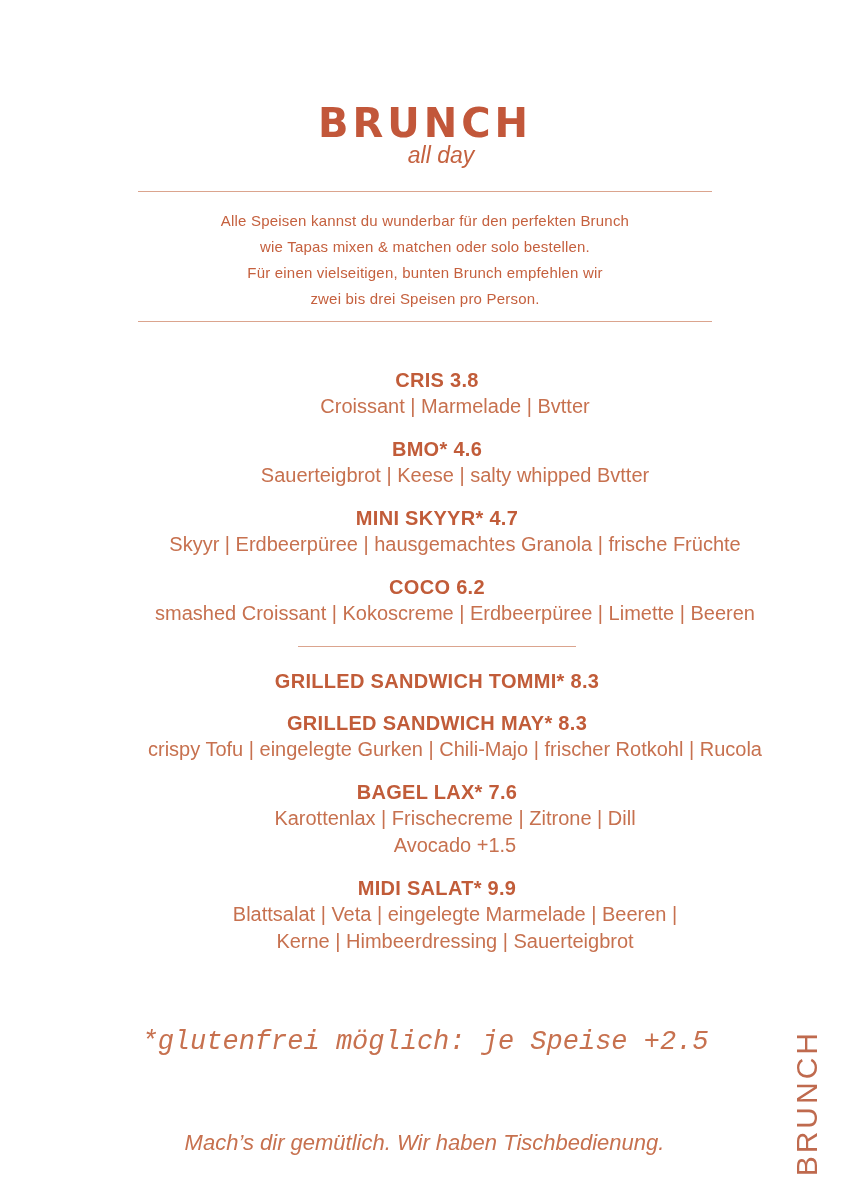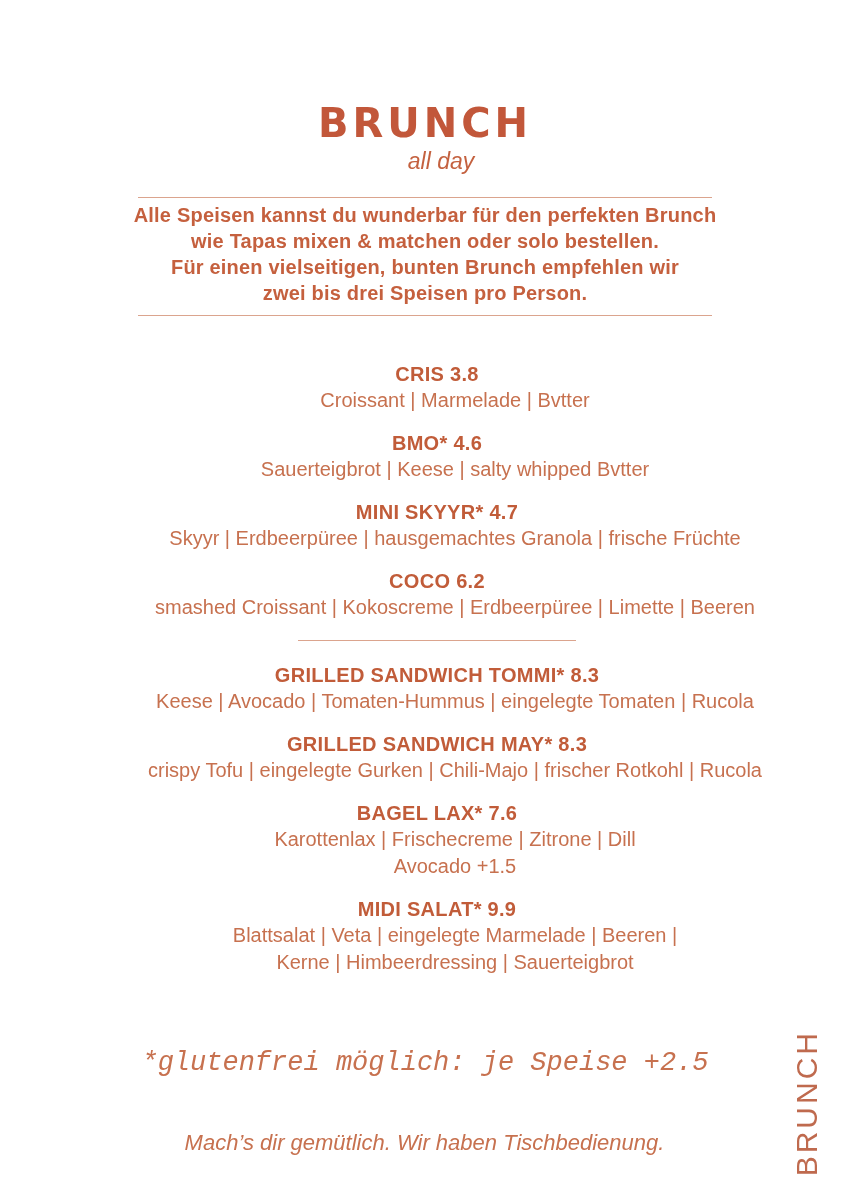--- a/index.html
+++ b/index.html
@@ -24,38 +24,37 @@
     font-size: 40px;
     line-height: 40px;
     letter-spacing: 4px;
     color: #c2573a;
   }
   .subtitle {
     font-style: italic;
     font-weight: 500;
     font-size: 23px;
     line-height: 24px;
-    margin-top: 6px;
     color: #c4613f;
     padding-left: 32px;
   }
   .hr-long {
     width: 574px;
     margin: 24px auto 0 auto;
     border: none;
     border-top: 1.5px solid #dba48e;
     height: 0;
   }
   .hr-long.second {
     margin-top: 9px;
   }
   .intro {
-    margin-top: 4px;
-    font-weight: bold;
-    font-size: 20px;
+    margin-top: 16px;
+    font-weight: normal;
+    font-size: 15px;
     line-height: 26px;
     letter-spacing: 0.2px;
     color: #c5603e;
   }
   .menu {
     margin-top: 46px;
     margin-left: 24px;
   }
   .item {
     margin-bottom: 18px;
@@ -147,21 +146,20 @@
 
     <div class="item">
       <div class="item-title">COCO 6.2</div>
       <div class="item-desc">smashed Croissant | Kokoscreme | Erdbeerpüree | Limette | Beeren</div>
     </div>
 
     <hr class="mid-divider">
 
     <div class="item">
       <div class="item-title">GRILLED SANDWICH TOMMI* 8.3</div>
-      <div class="item-desc">Keese | Avocado | Tomaten-Hummus | eingelegte Tomaten | Rucola</div>
     </div>
 
     <div class="item">
       <div class="item-title">GRILLED SANDWICH MAY* 8.3</div>
       <div class="item-desc">crispy Tofu | eingelegte Gurken | Chili-Majo | frischer Rotkohl | Rucola</div>
     </div>
 
     <div class="item">
       <div class="item-title">BAGEL LAX* 7.6</div>
       <div class="item-desc">Karottenlax | Frischecreme | Zitrone | Dill</div>

